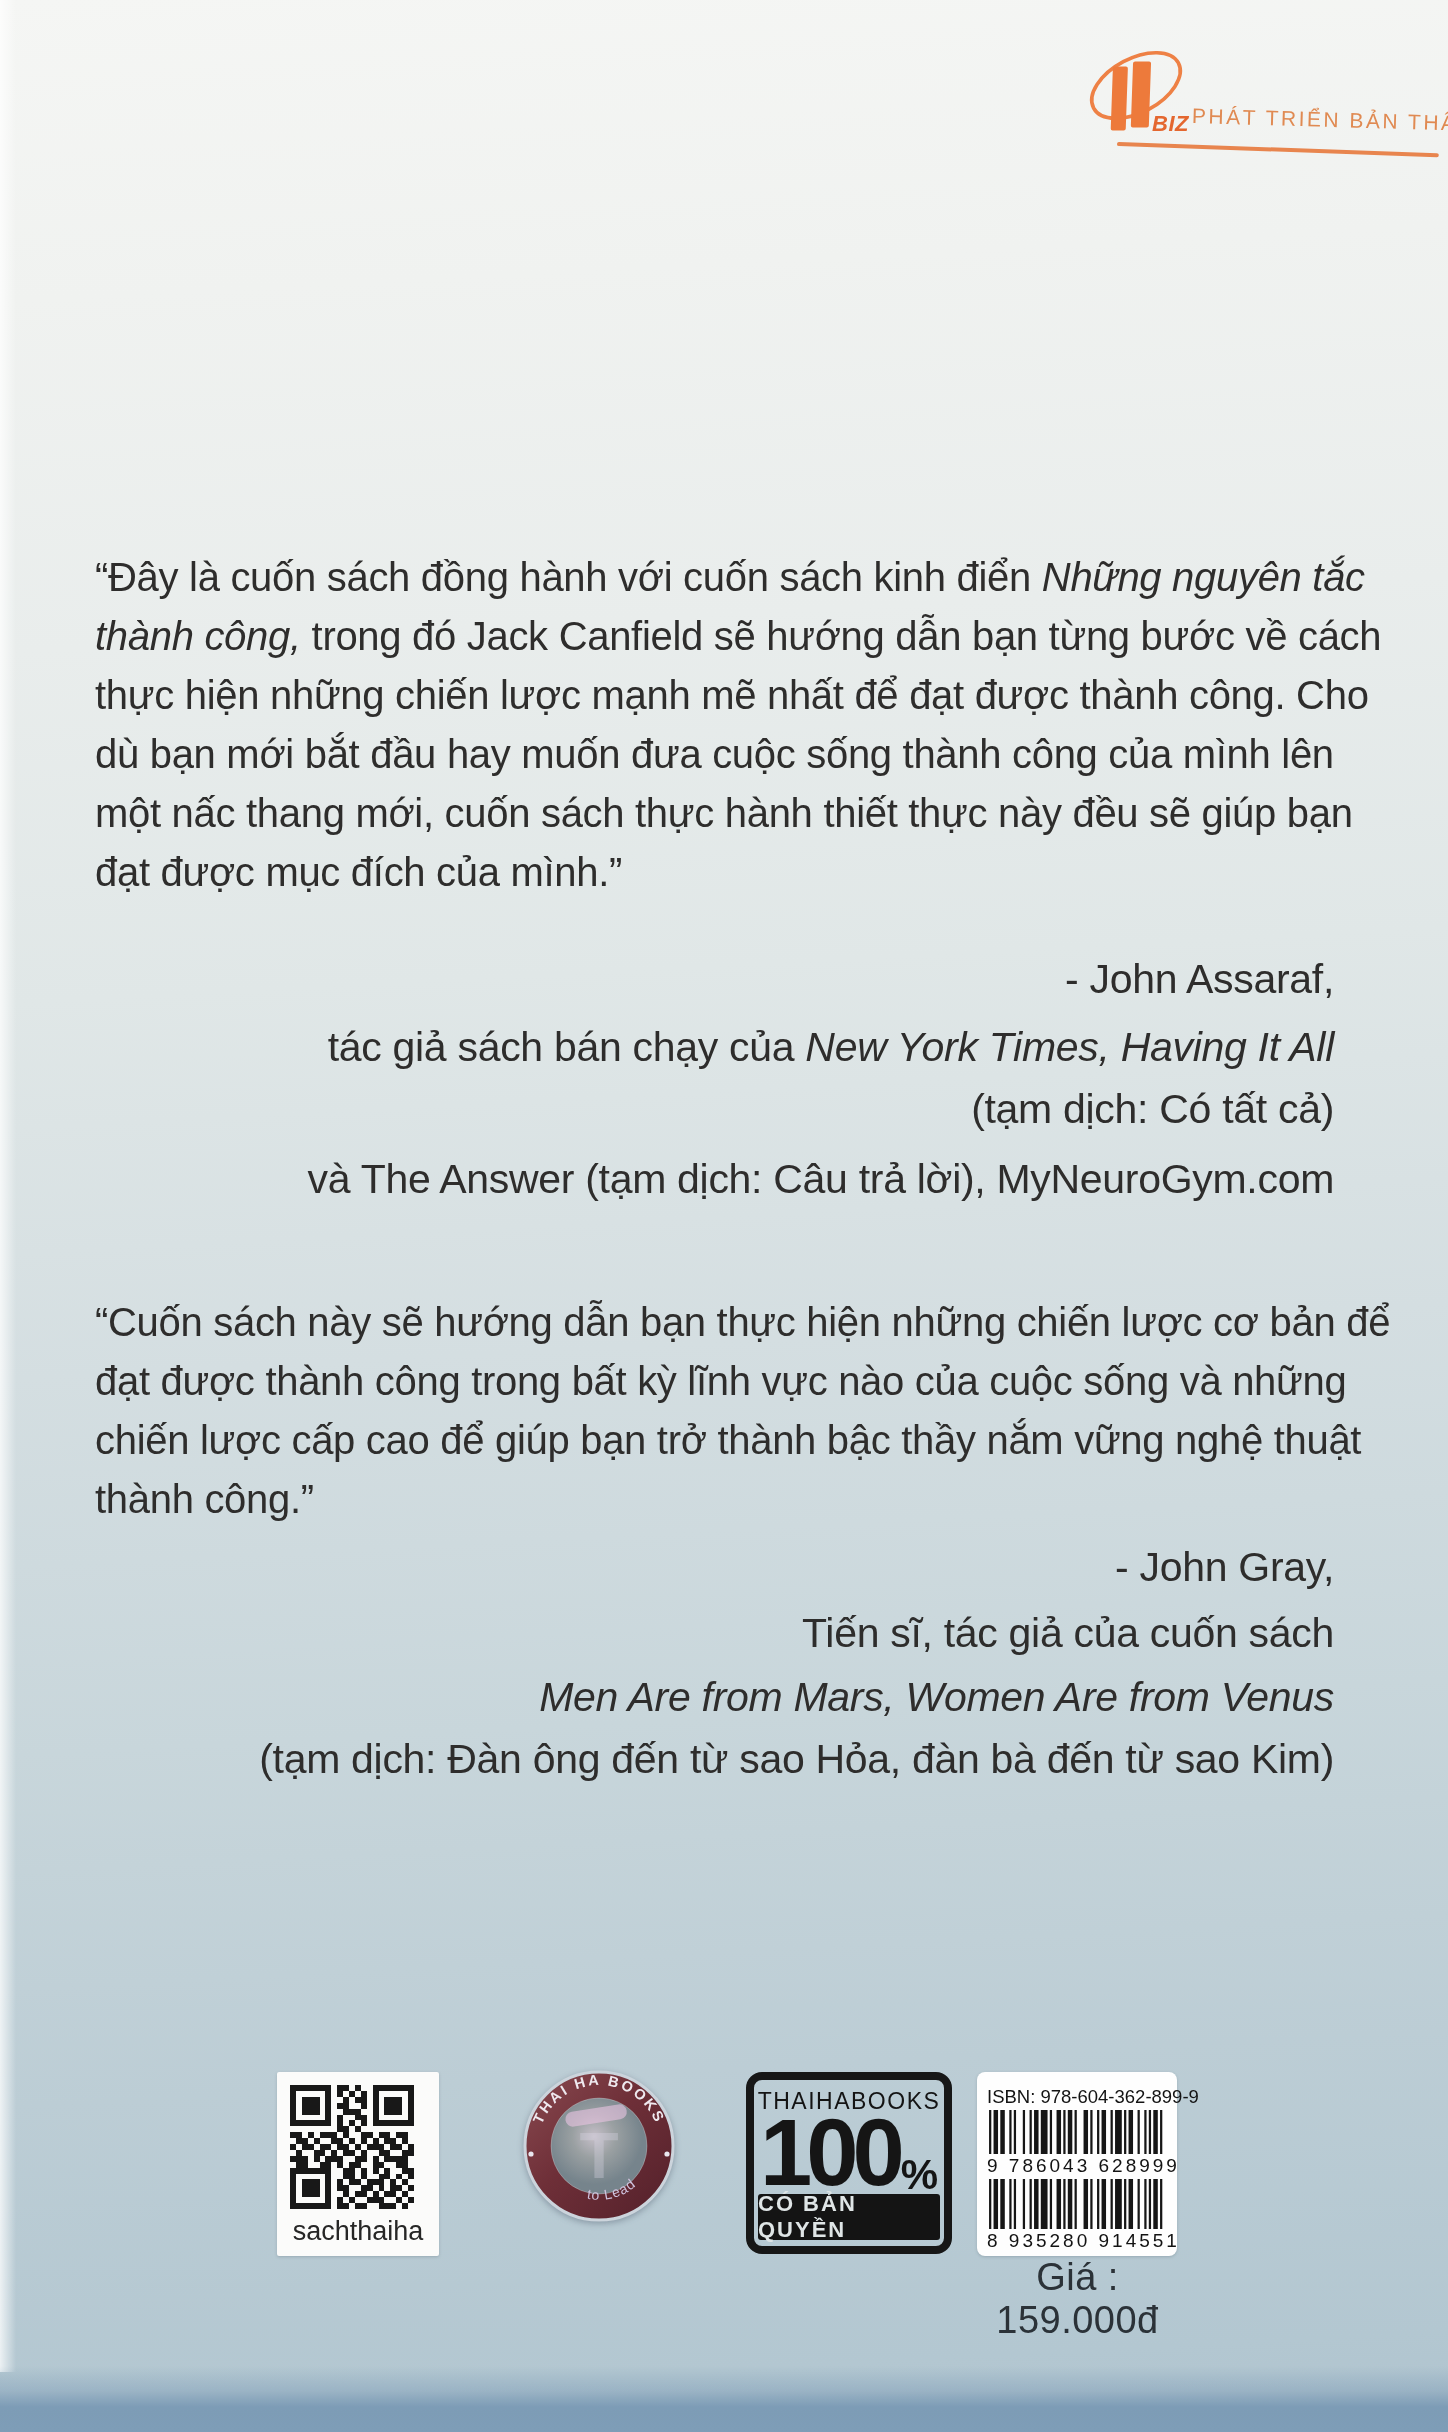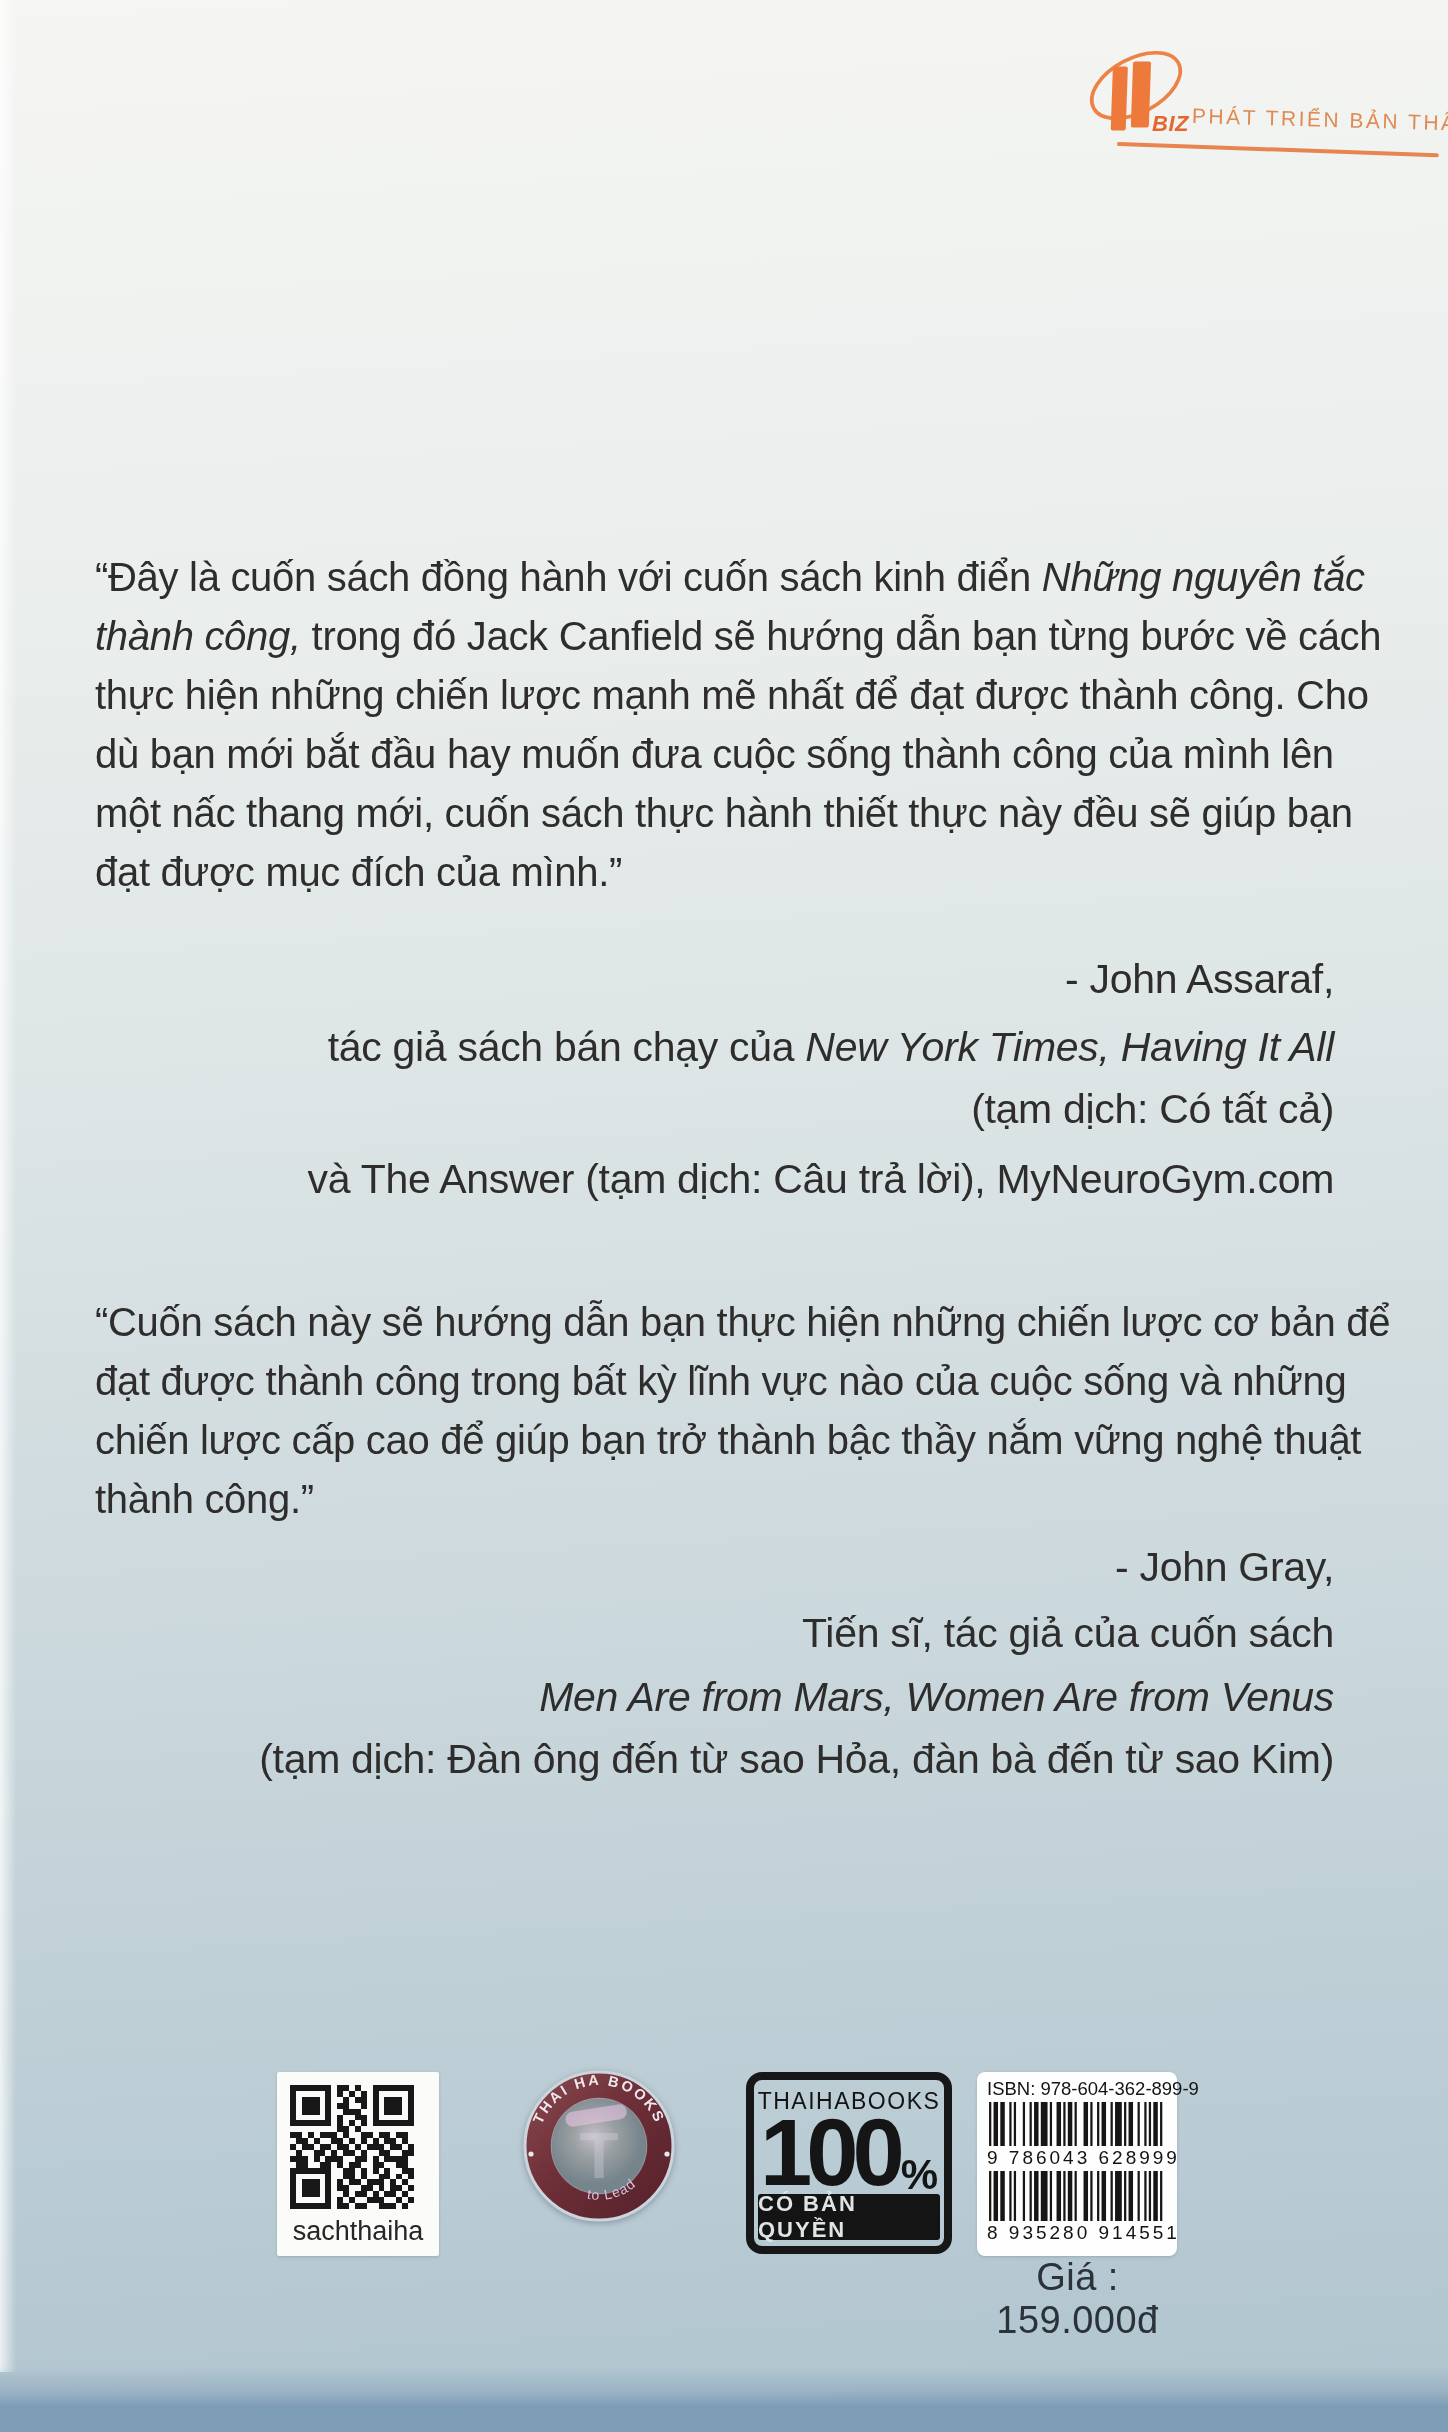--- a/index.html
+++ b/index.html
@@ -45,21 +45,21 @@
   .copy-box{position:absolute;left:746px;top:2072px;width:206px;height:182px;box-sizing:border-box;
     border:8px solid #171717;border-radius:16px;}
   .cb-brand{margin-top:8px;text-align:center;font-weight:400;font-size:23px;letter-spacing:1.5px;color:#141414;}
   .cb-number{display:flex;justify-content:center;align-items:flex-end;margin-top:-6px;color:#151515;}
   .cb-100{font-size:94px;font-weight:900;letter-spacing:-6px;line-height:88px;}
   .cb-pct{font-size:42px;font-weight:900;line-height:40px;margin-left:2px;margin-bottom:2px;}
   .cb-caption{position:absolute;left:4px;right:4px;bottom:6px;height:46px;background:#141414;border-radius:3px;
     display:flex;align-items:center;justify-content:center;color:#dfe5e6;font-weight:700;font-size:22px;letter-spacing:2px;}
 
   .barcode-card{position:absolute;left:977px;top:2072px;width:200px;height:184px;background:#fefefe;
-    border-radius:8px;box-sizing:border-box;padding:6px 10px;box-shadow:0 1px 3px rgba(60,80,90,.25);}
+    border-radius:8px;box-sizing:border-box;padding:14px 10px;box-shadow:0 1px 3px rgba(60,80,90,.25);}
   .isbn{font-size:18.5px;color:#131313;text-align:center;white-space:nowrap;}
   .barcode{display:block;width:100%;height:44px;margin-top:2px;}
   .barcode2{height:50px;}
   .ean{font-size:19px;color:#131313;text-align:center;letter-spacing:3px;white-space:nowrap;margin-top:1px;}
 
   .price{position:absolute;left:955px;top:2256px;width:245px;text-align:center;
     font-size:38px;color:#2b3238;letter-spacing:0.5px;}
 </style>
 </head>
 <body>

